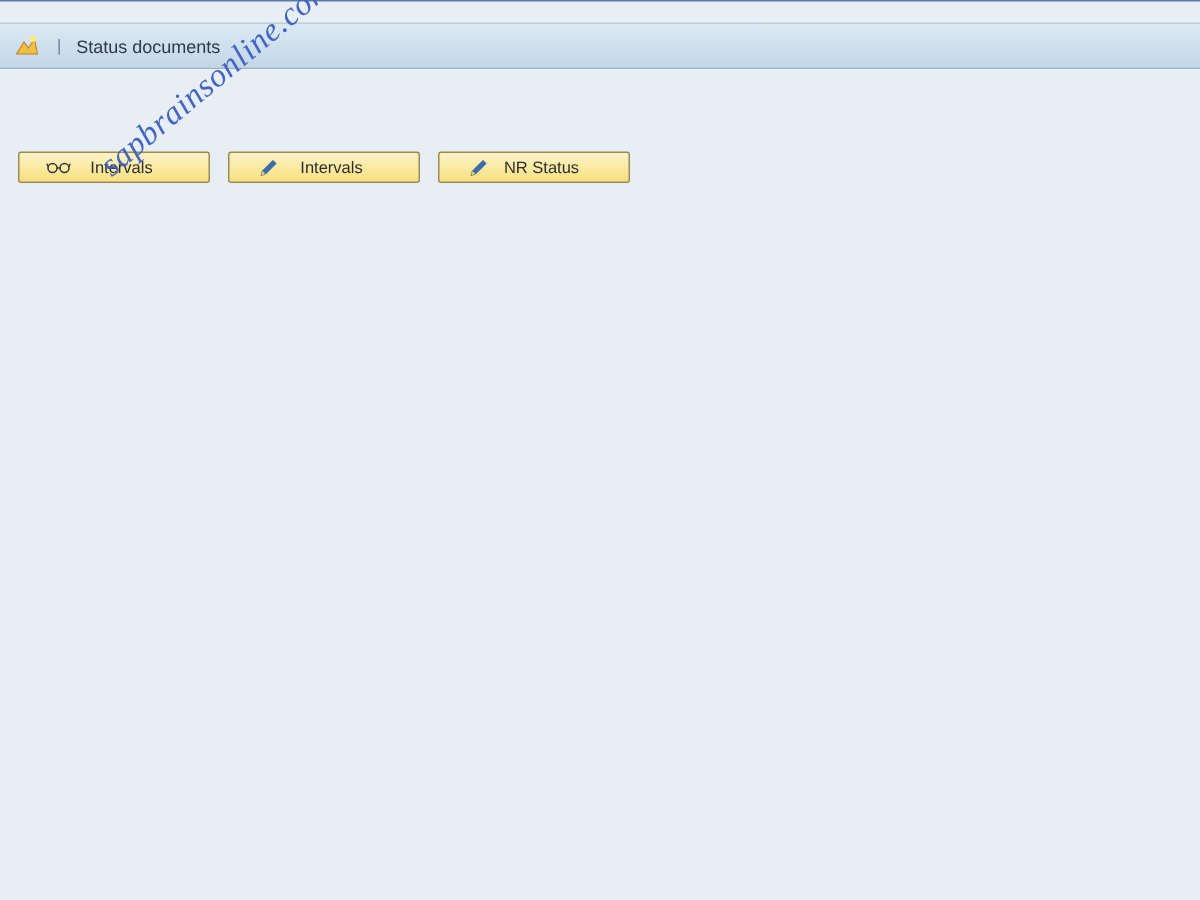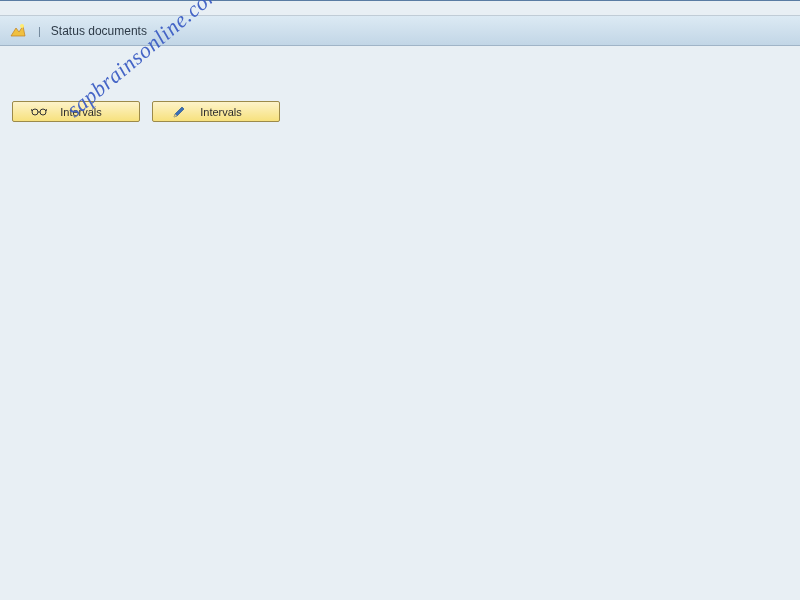--- a/index.html
+++ b/index.html
@@ -123,16 +123,25 @@
   <button class="sap-button">
     <span class="btn-icon">
       <svg width="14" height="14" viewBox="0 0 14 14">
         <path d="M2 12 L3 9 L10 2 L12 4 L5 11 Z" fill="#3a6fb7" stroke="#1d4a8a" stroke-width="0.6"></path>
         <path d="M2 12 L3 9 L5 11 Z" fill="#f0d070"></path>
       </svg>
     </span>
     <span class="btn-label">Intervals</span>
   </button>
 
+  <button class="sap-button">
+    <span class="btn-icon">
+      <svg width="14" height="14" viewBox="0 0 14 14">
+        <path d="M2 12 L3 9 L10 2 L12 4 L5 11 Z" fill="#3a6fb7" stroke="#1d4a8a" stroke-width="0.6"></path>
+        <path d="M2 12 L3 9 L5 11 Z" fill="#f0d070"></path>
+      </svg>
+    </span>
+    <span class="btn-label">NR Status</span>
+  </button>
 
 </div>
 
 <div class="watermark">sapbrainsonline.com</div>
 
 </body></html>

